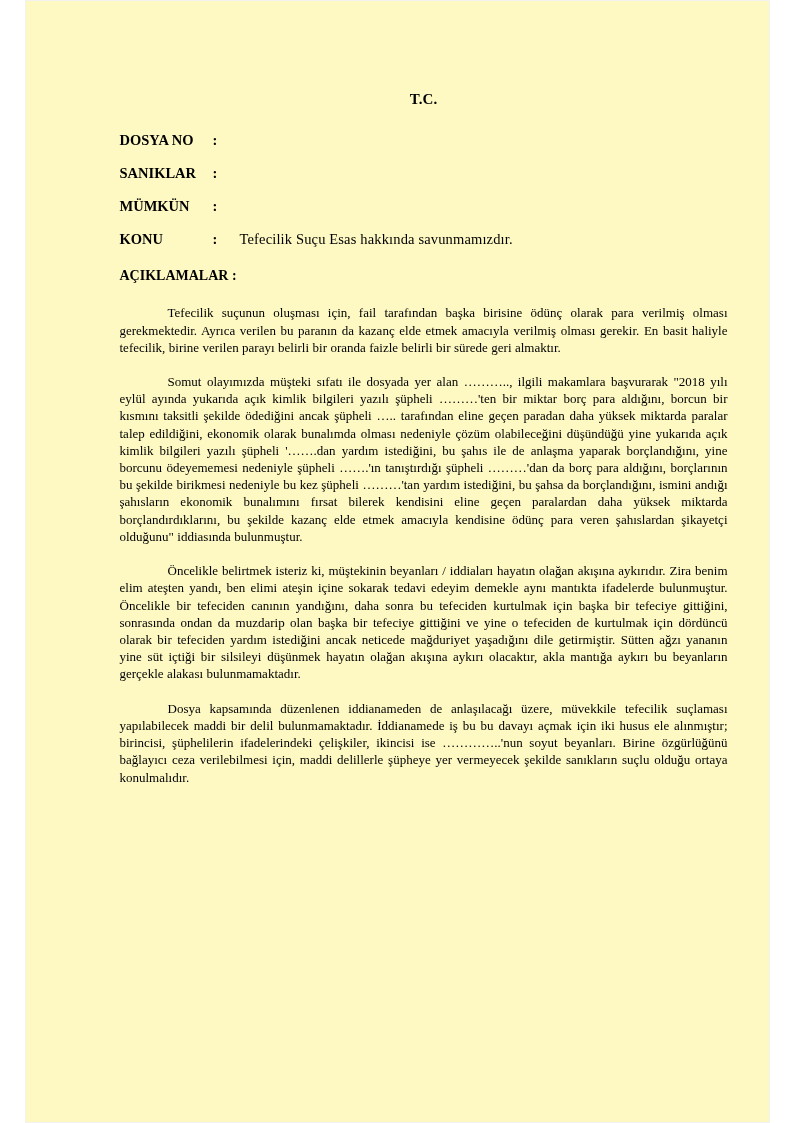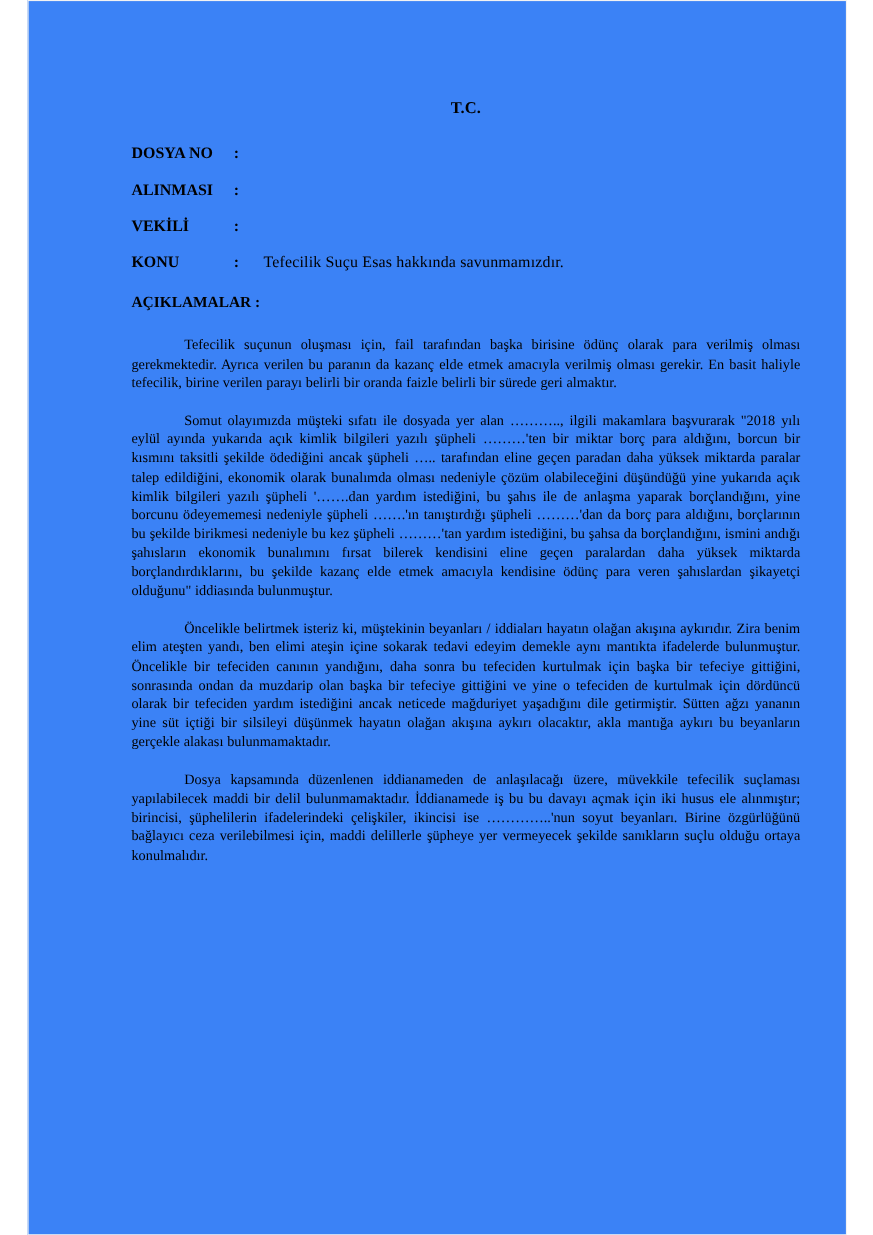--- a/index.html
+++ b/index.html
@@ -7,21 +7,21 @@
     margin: 0;
     padding: 0;
     background: #ffffff;
   }
 
   .page {
     position: relative;
     width: 745px;
     height: 1123px;
     margin: 0 auto;
-    background: #3b82f6;
+    background: #fef9c3;
     box-sizing: border-box;
     border: 1px solid #f2f2f2;
     overflow: hidden;
     font-family: "Liberation Serif", "DejaVu Serif", serif;
     color: #000000;
   }
 
   .content {
     position: absolute;
     left: 94px;
@@ -113,27 +113,27 @@
 
     <div class="fields">
 
       <div class="field-row">
         <span class="field-label">DOSYA NO</span>
         <span class="field-colon">:</span>
         <span class="field-value"></span>
       </div>
 
       <div class="field-row">
-        <span class="field-label">ALINMASI</span>
+        <span class="field-label">SANIKLAR</span>
         <span class="field-colon">:</span>
         <span class="field-value"></span>
       </div>
 
       <div class="field-row">
-        <span class="field-label">VEKİLİ</span>
+        <span class="field-label">MÜMKÜN</span>
         <span class="field-colon">:</span>
         <span class="field-value"></span>
       </div>
 
       <div class="field-row">
         <span class="field-label">KONU</span>
         <span class="field-colon">:</span>
         <span class="field-value">Tefecilik Suçu Esas hakkında savunmamızdır.</span>
       </div>
 

